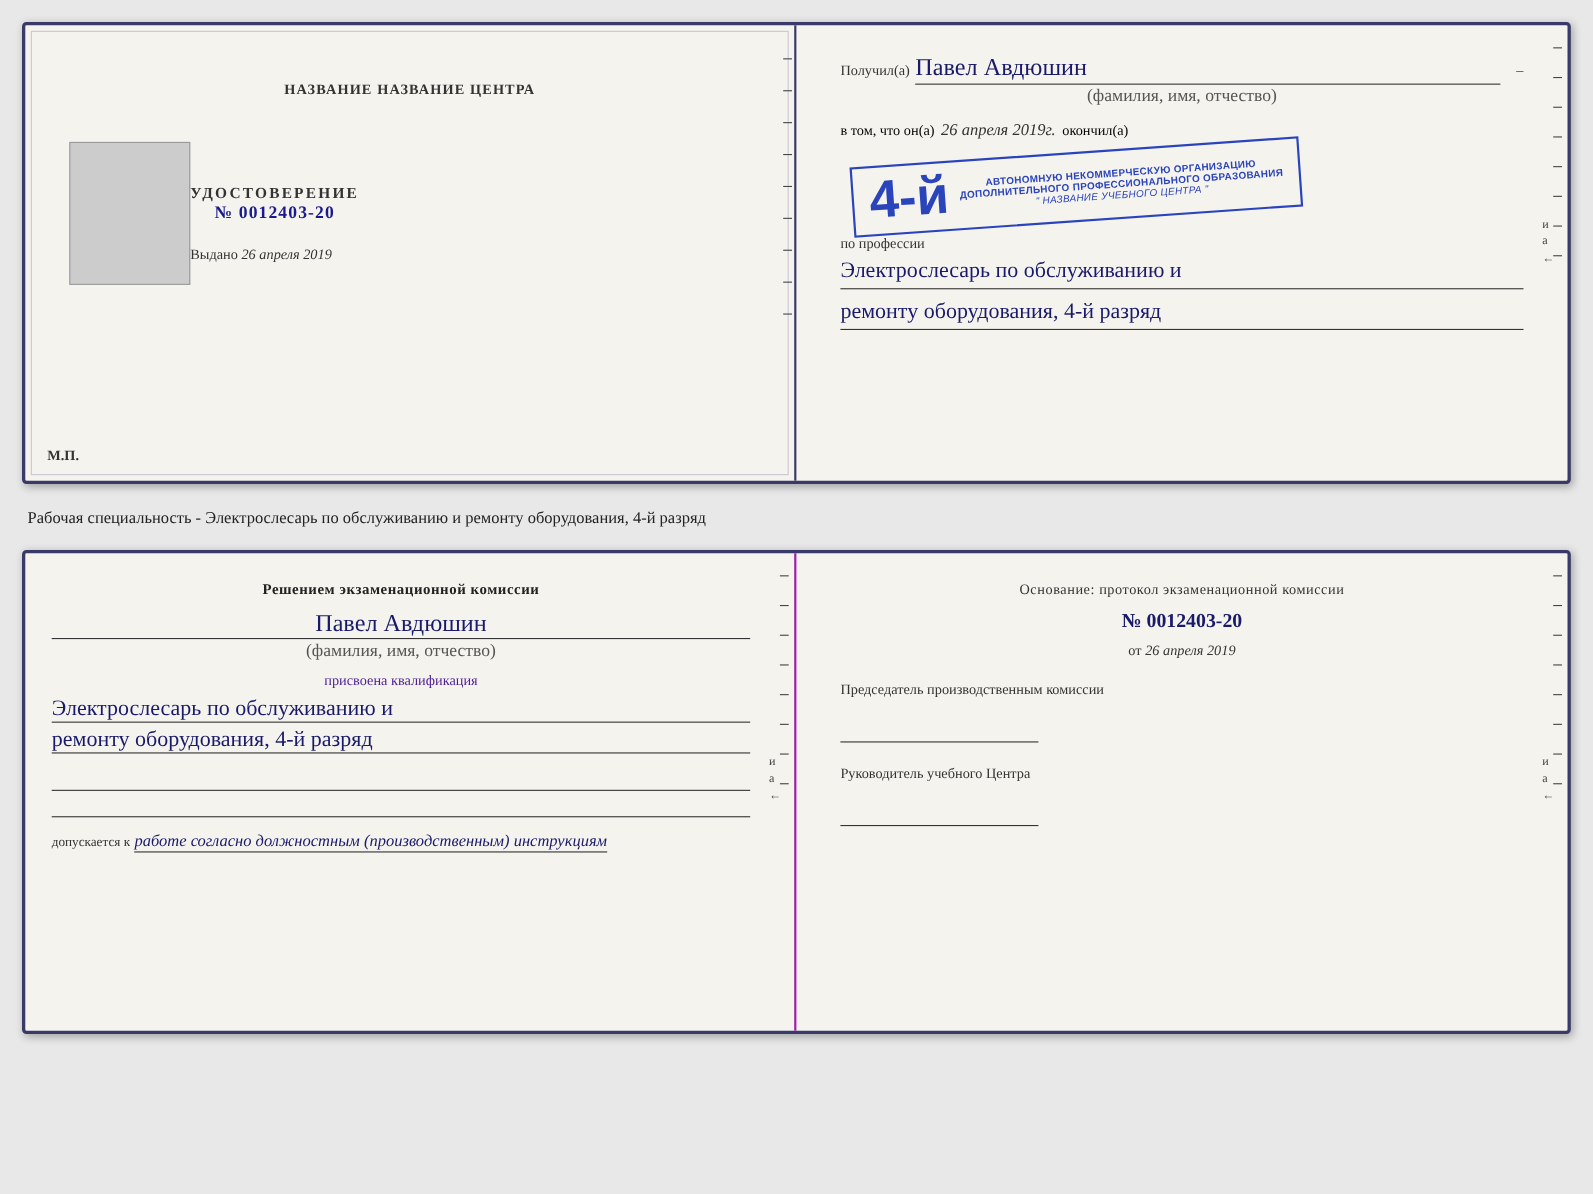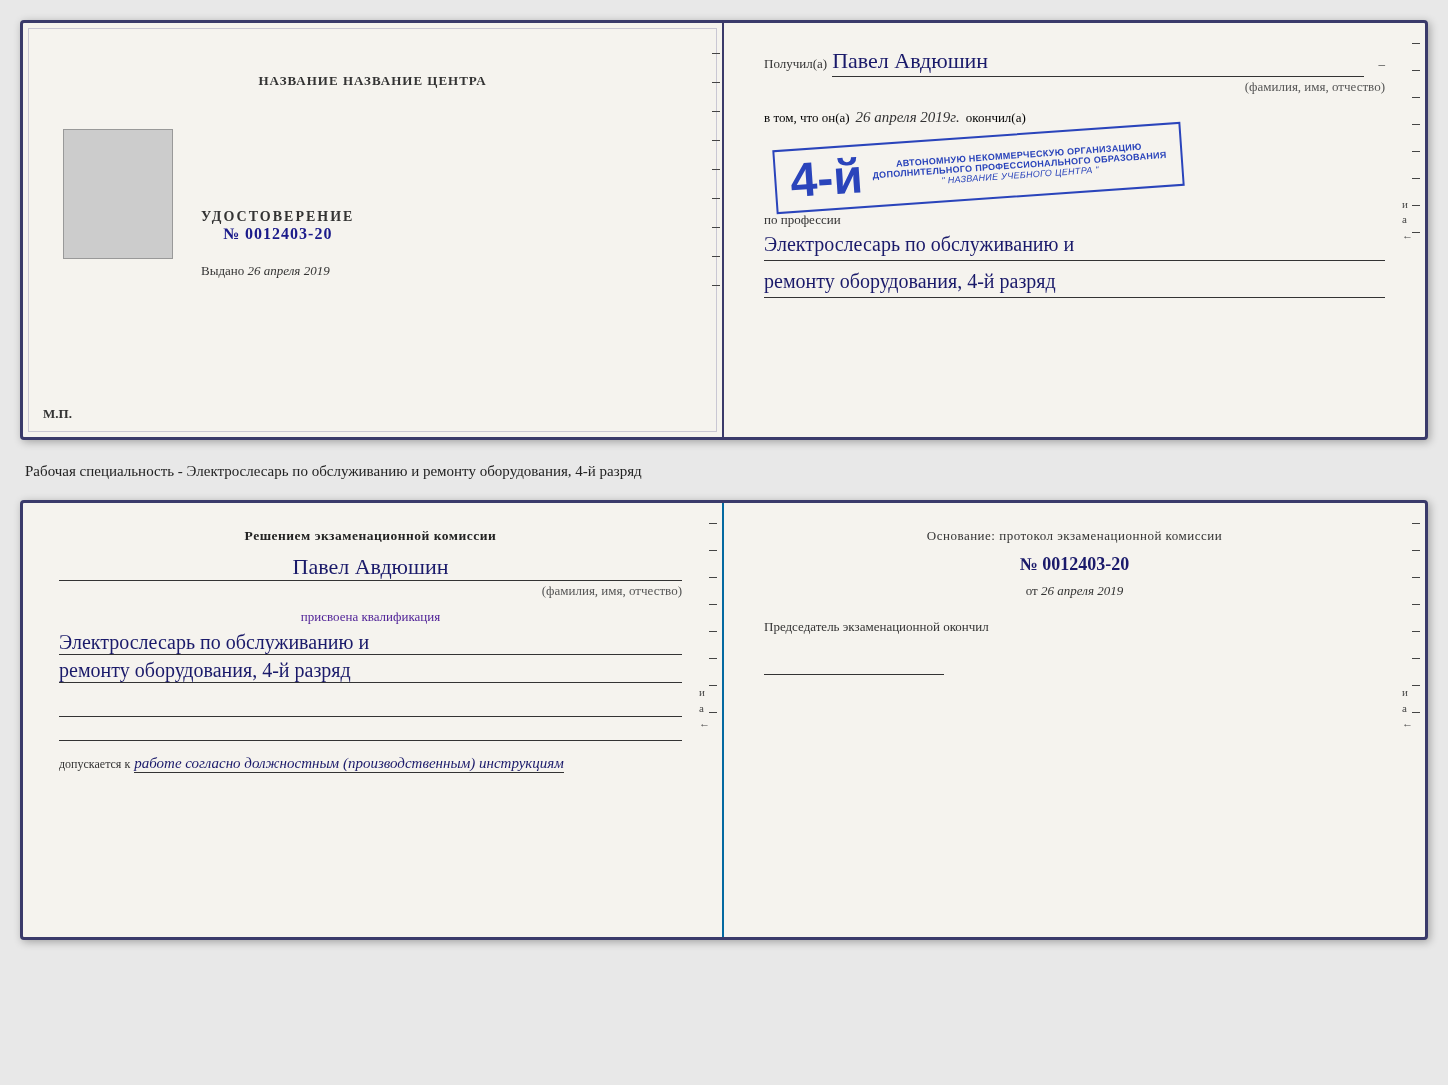--- a/index.html
+++ b/index.html
@@ -121,23 +121,23 @@
     .handwritten-name {
       font-family: 'Brush Script MT', cursive, 'Comic Sans MS', cursive;
       font-size: 22px;
       color: #1a1a6a;
       border-bottom: 1px solid #333;
       padding-bottom: 2px;
       flex: 1;
     }
 
     .small-label {
-      font-size: 13px;
+      font-size: 16px;
       color: #555;
-      text-align: right;
+      text-align: center;
       display: block;
       margin-top: 0;
     }
 
     .handwritten-date {
       font-family: 'Brush Script MT', cursive, 'Comic Sans MS', cursive;
       font-size: 15px;
       color: #333;
       font-style: italic;
     }
@@ -180,22 +180,22 @@
       background: #f5f3ee;
       border: 3px solid #3a3a6a;
       border-radius: 4px;
       min-height: 440px;
       position: relative;
       box-shadow: 2px 2px 8px rgba(0,0,0,0.3);
     }
 
     .booklet2-left {
       width: 50%;
-      border-right: 2px solid #0369a1;
-      padding: 25px 40px 20px 36px;
+      border-right: 2px solid #a21caf;
+      padding: 25px 40px 20px 24px;
       position: relative;
     }
 
     .booklet2-right {
       width: 50%;
       padding: 25px 40px 19px 40px;
     }
 
     .resheniem-title {
       font-size: 13.5px;
@@ -388,21 +388,21 @@
 </head>
 <body>
 
 <div class="page-wrapper">
 
   <div class="booklet">
 
     <div class="booklet-left">
       <span class="left-title">НАЗВАНИЕ НАЗВАНИЕ ЦЕНТРА</span>
 
-      <div style="display:flex; gap:28px; align-items:flex-end; width:100%;">
+      <div style="display:flex; gap:0; align-items:center; width:100%;">
         <div class="photo-placeholder"></div>
         <div>
           <div class="udostoverenie-block">
             <span class="udostoverenie-label">УДОСТОВЕРЕНИЕ</span>
             <span class="udostoverenie-number">№ 0012403-20</span>
           </div>
           <div class="vydano-line">
             <span>Выдано</span>
             <span style="font-style:italic;">26 апреля 2019</span>
           </div>
@@ -523,25 +523,29 @@
 
       <span class="protokol-number">№ 0012403-20</span>
 
       <span class="ot-date">
         <span>от</span>
         <span style="font-style:italic;">26 апреля 2019</span>
       </span>
 
       <div class="predsedatel">
         <div class="sig-block">
-          <span>Председатель экзаменационной окончил</span>
+          <span>Председатель производственным комиссии</span>
           <div style="border-bottom:1px solid #333; height:30px; width:180px; margin-top:10px;"></div>
         </div>
       </div>
 
+      <div class="rukovoditel" style="margin-top:20px;">
+        <span>Руководитель учебного Центра</span>
+        <div style="border-bottom:1px solid #333; height:30px; width:180px; margin-top:10px;"></div>
+      </div>
 
       <div style="position:absolute; right:5px; top:20px; display:flex; flex-direction:column; gap:26px;">
         <div class="dash-item"></div>
         <div class="dash-item"></div>
         <div class="dash-item"></div>
         <div class="dash-item"></div>
         <div class="dash-item"></div>
         <div class="dash-item"></div>
         <div class="dash-item"></div>
         <div class="dash-item"></div>

